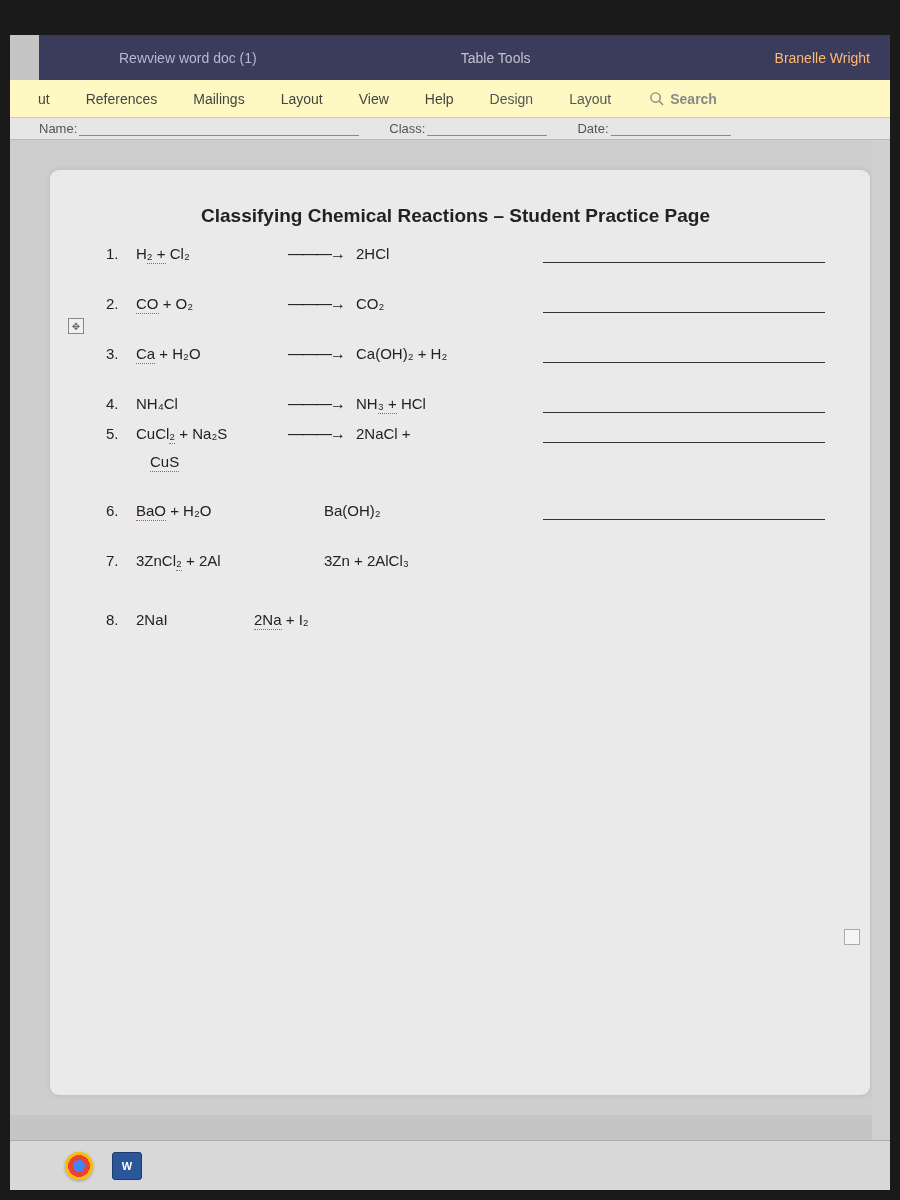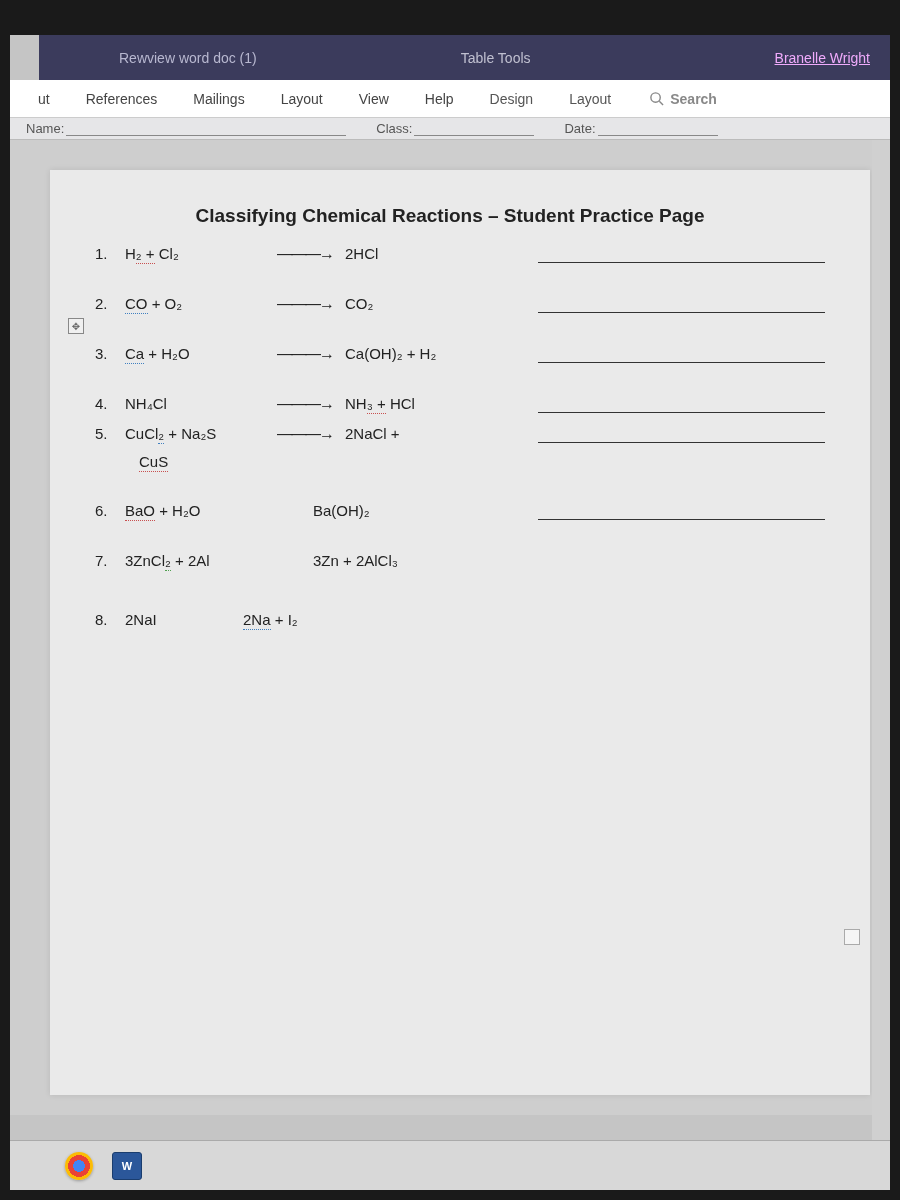--- a/index.html
+++ b/index.html
@@ -26,23 +26,23 @@
       height: 45px;
       display: flex;
       align-items: center;
       padding: 0 20px;
       color: #b8b8d0;
       font-size: 14px;
       margin-left: 29px;
     }
     .title-left { flex: 0 0 auto; padding-left: 60px; }
     .title-center { flex: 1; text-align: center; color: #c0c0d0; font-size: 14px; margin-left: -40px;}
-    .title-right { flex: 0 0 auto; color: #f0abfc; font-size: 14px; text-decoration: underline; }
+    .title-right { flex: 0 0 auto; color: #fdba74; font-size: 14px; }
     .ribbon-tabs {
-      background: #ffffff;
+      background: #fef9c3;
       height: 38px;
       display: flex;
       align-items: center;
       padding: 0 10px;
       font-size: 14px;
       color: #444;
       border-bottom: 1px solid #ccc;
     }
     .ribbon-tabs .tab {
       padding: 8px 18px;
@@ -62,21 +62,21 @@
     .search-icon {
       width: 15px;
       height: 15px;
       margin-right: 6px;
     }
     .fields-row {
       background: #e6e6e8;
       height: 22px;
       display: flex;
       align-items: center;
-      padding: 0 16px;
+      padding: 0 29px;
       font-size: 13px;
       color: #555;
       border-bottom: 1px solid #bbb;
       gap: 0;
     }
     .field-label { margin-right: 2px; }
     .field-line {
       border-bottom: 1px solid #888;
       display: inline-block;
       height: 14px;
@@ -85,23 +85,24 @@
       background: #cecece;
       padding: 30px 20px 20px 40px;
       height: calc(100% - 180px);
       position: relative;
       overflow: hidden;
     }
     .page {
       background: #eaeaea;
       width: 100%;
       min-height: 100%;
-      padding: 35px 45px 50px 25px;
+      padding: 35px 45px 50px 36px;
       position: relative;
       box-shadow: 0 0 6px rgba(0,0,0,0.1);
+      border-radius: 9px;
     }
     .page-title {
       font-size: 19px;
       font-weight: bold;
       color: #222;
       text-align: center;
       margin-bottom: 18px;
     }
     .instructions {
       font-size: 15px;

